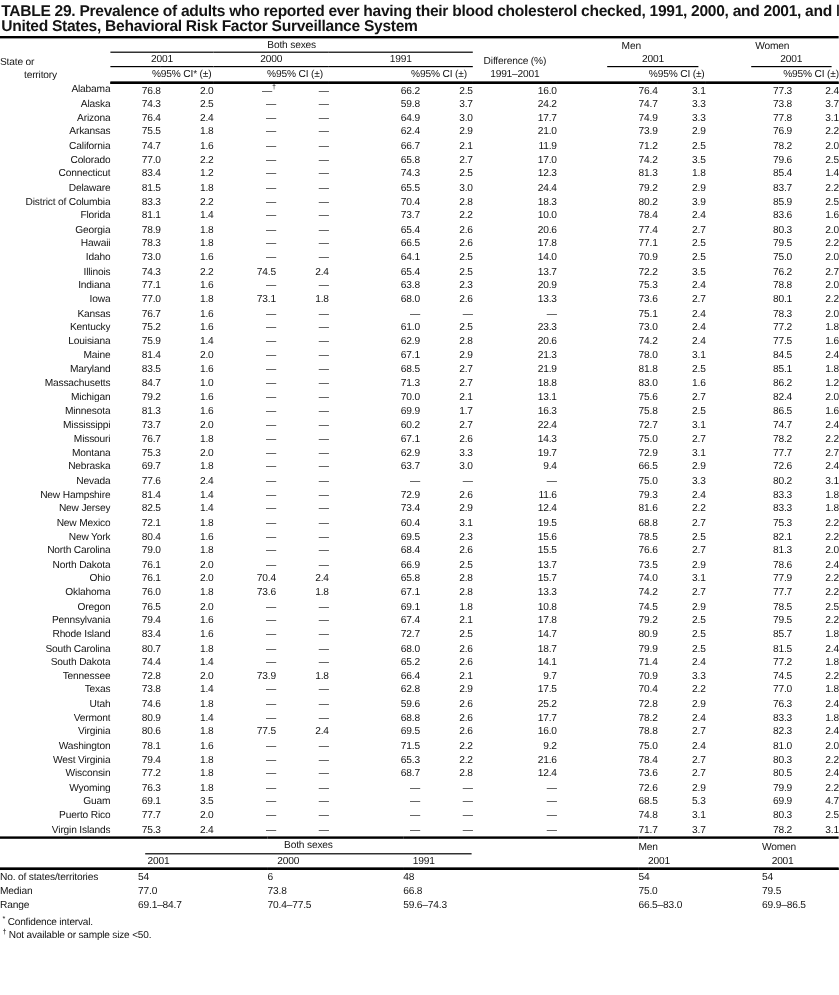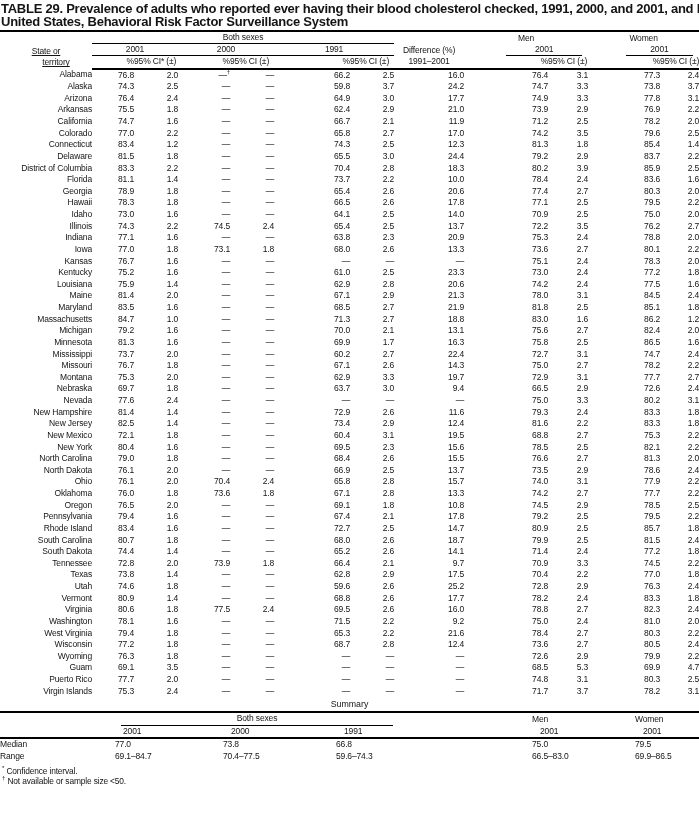--- a/index.html
+++ b/index.html
@@ -19,21 +19,21 @@
   }
   .title-rule { border-top:2px solid #000; margin-top:1px; }
 
   
   table.main { border-collapse:collapse; table-layout:fixed; width:699px; }
   table.main th, table.main td {
     padding:0; margin:0; font-weight:normal; white-space:nowrap;
     font-size:8.5px; letter-spacing:-0.15px;
   }
   table.main thead th { line-height:11.2px; vertical-align:bottom; }
-  .state-h { text-align:center; vertical-align:bottom;text-decoration:underline; }
+  .state-h { text-align:left; vertical-align:bottom; }
   .state-h div { line-height:11.2px; }
   .state-h .l2 { padding-left:20px; }
   .group-h  { text-align:center; border-bottom:1px solid #000; }
   .group-top{ text-align:center; }
   .year-h   { text-align:center; border-bottom:1px solid #000; }
   .year-wrap{ text-align:center; }
   .partial-rule { margin:0 6px 0 34%; border-bottom:1px solid #000; text-align:center; }
   .diff-h   { text-align:center; }
   tr.hdr3 th { border-bottom:2px solid #000; }
   .pct-h    { text-align:right; padding-right:4px; }
@@ -881,21 +881,20 @@
           <td class="c-num">—</td>
           <td class="c-num">—</td>
           <td class="c-num">71.7</td>
           <td class="c-num">3.7</td>
           <td class="c-num">78.2</td>
           <td class="c-num">3.1</td>
         </tr>
       </tbody>
   </table>
 
-  <div class="summary-heading">Summary</div>
 
   <table class="sum">
     <colgroup>
       <col style="width:115px">
         <col style="width:108px">
         <col style="width:113px">
       <col style="width:196px">
         <col style="width:103px">
         <col style="width:64px">
     </colgroup>
@@ -912,20 +911,28 @@
         <th></th>
         <th>2001</th>
         <th>2000</th>
         <th>1991</th>
         <th>2001</th>
         <th>2001</th>
       </tr>
     </thead>
     <tbody>
         <tr>
+          <td class="sum-label">No. of states/territories</td>
+          <td class="sum-val">54</td>
+          <td class="sum-val">6</td>
+          <td class="sum-val">48</td>
+          <td class="sum-val">54</td>
+          <td class="sum-val">54</td>
+        </tr>
+        <tr>
           <td class="sum-label">Median</td>
           <td class="sum-val">77.0</td>
           <td class="sum-val">73.8</td>
           <td class="sum-val">66.8</td>
           <td class="sum-val">75.0</td>
           <td class="sum-val">79.5</td>
         </tr>
         <tr>
           <td class="sum-label">Range</td>
           <td class="sum-val">69.1–84.7</td>

